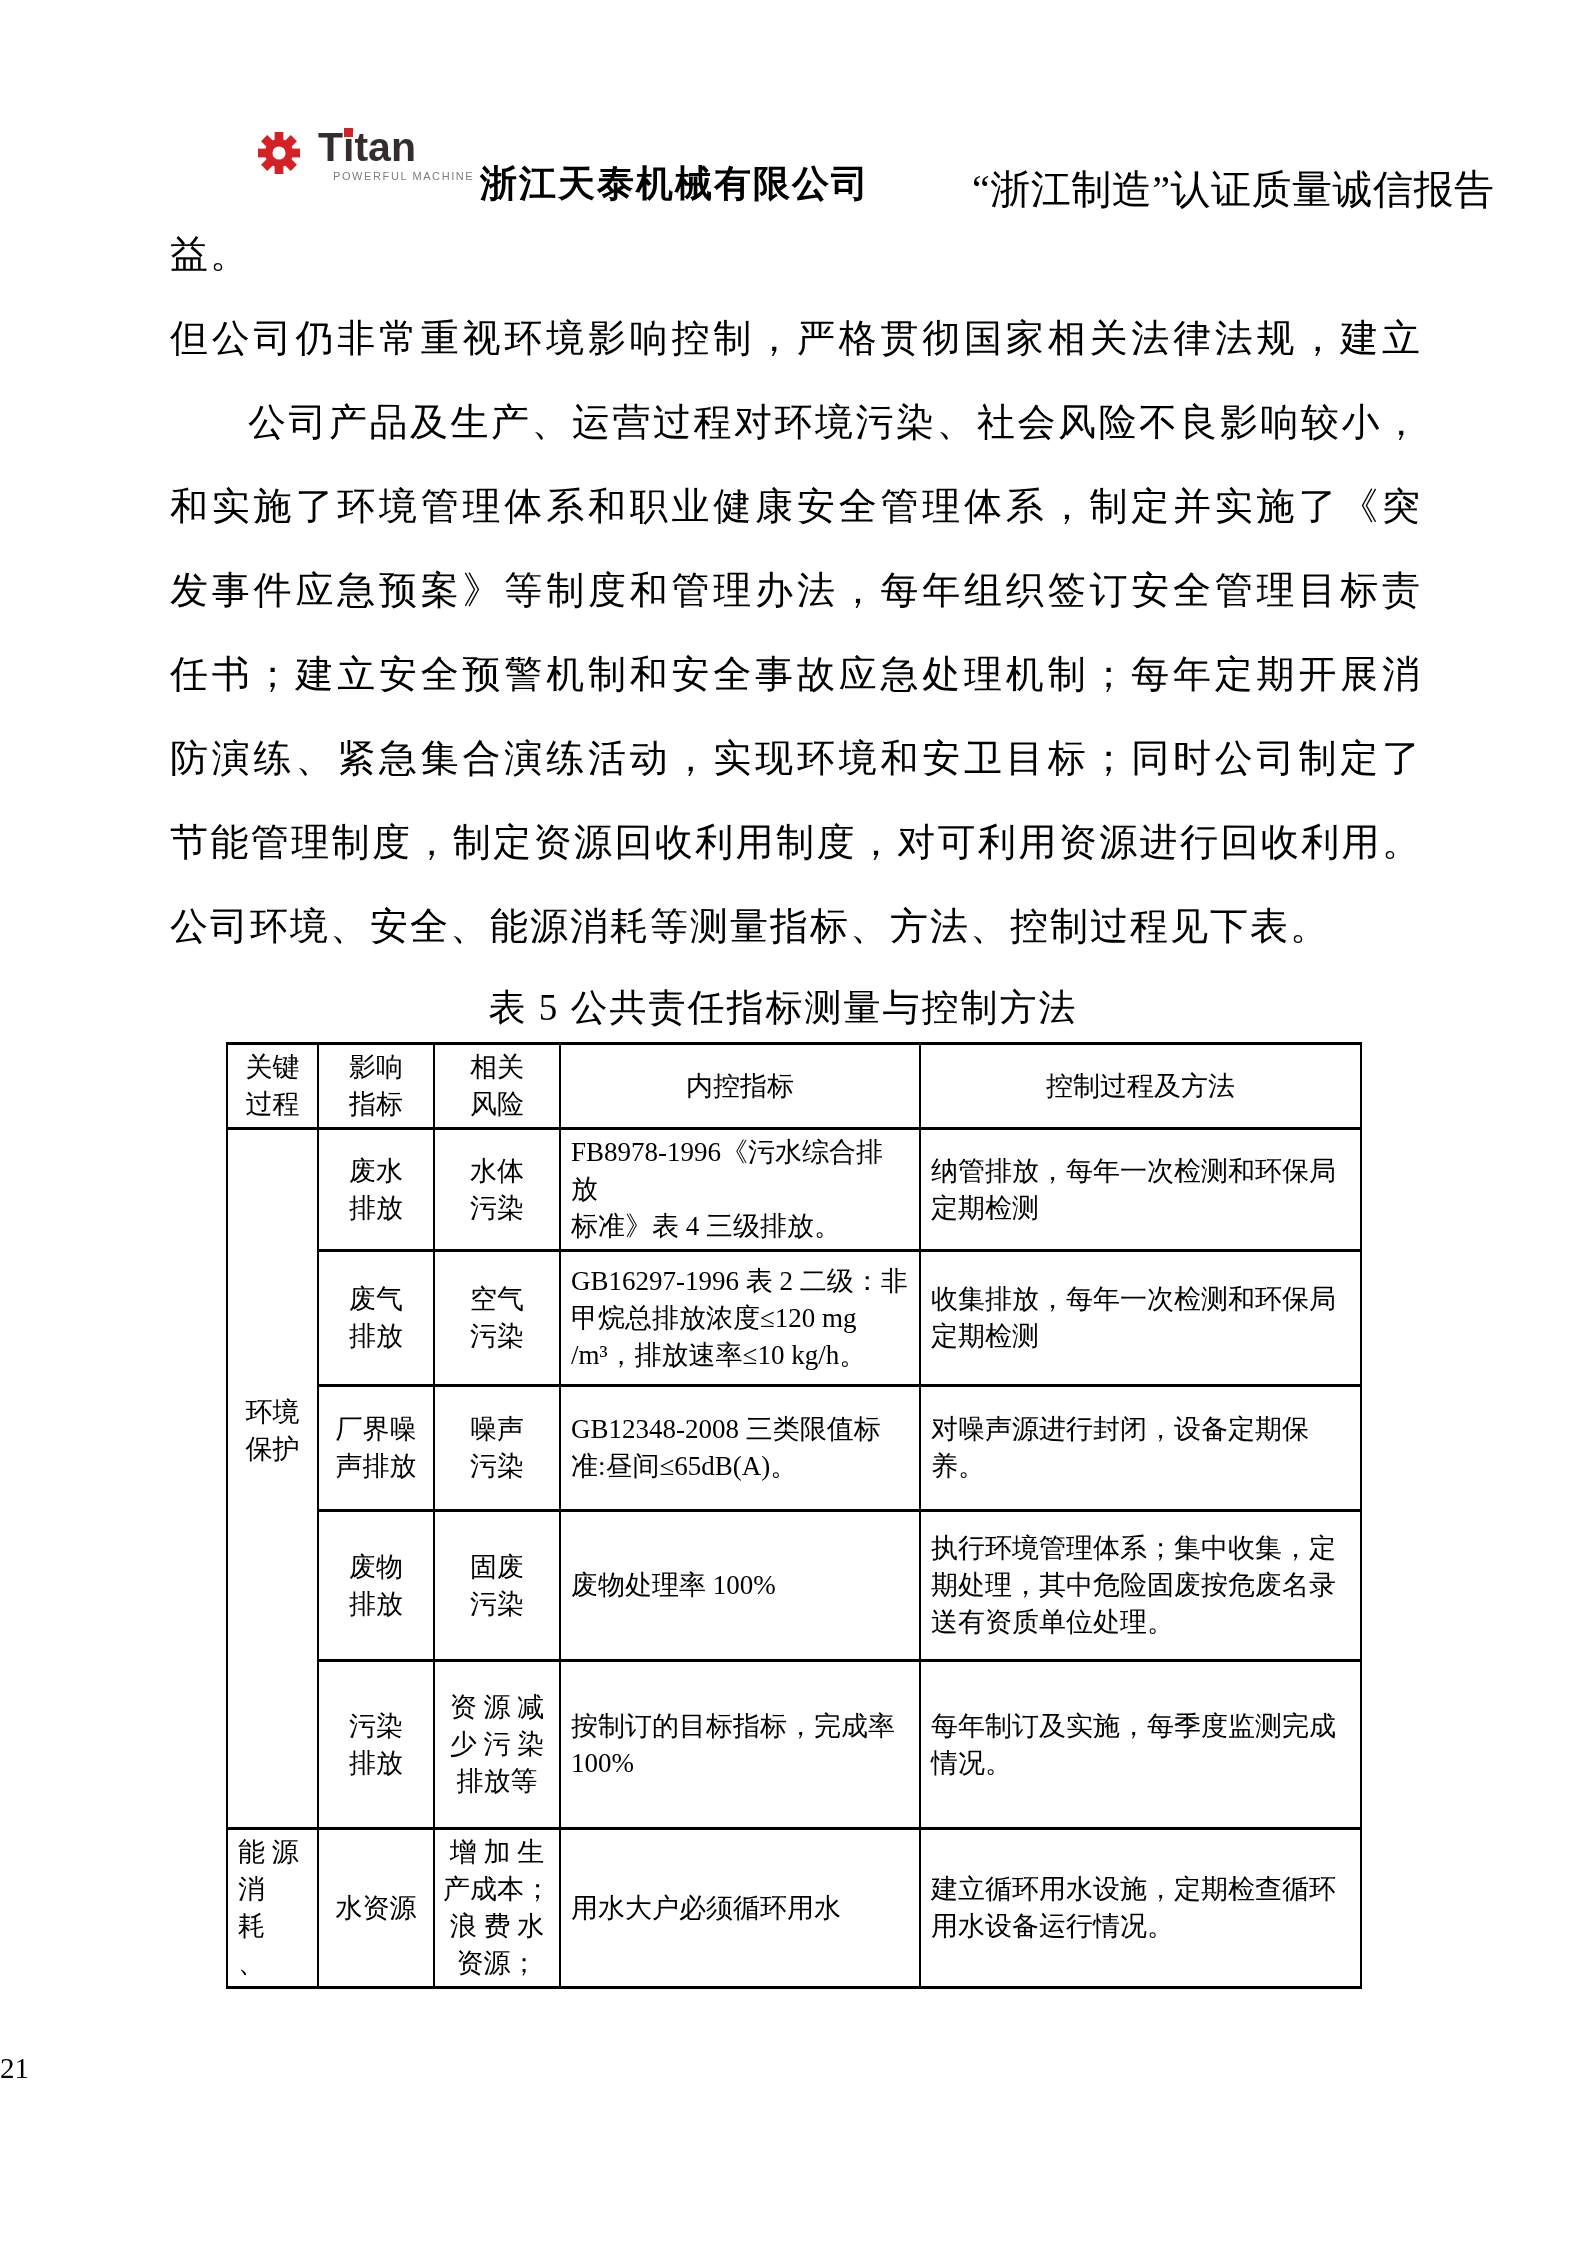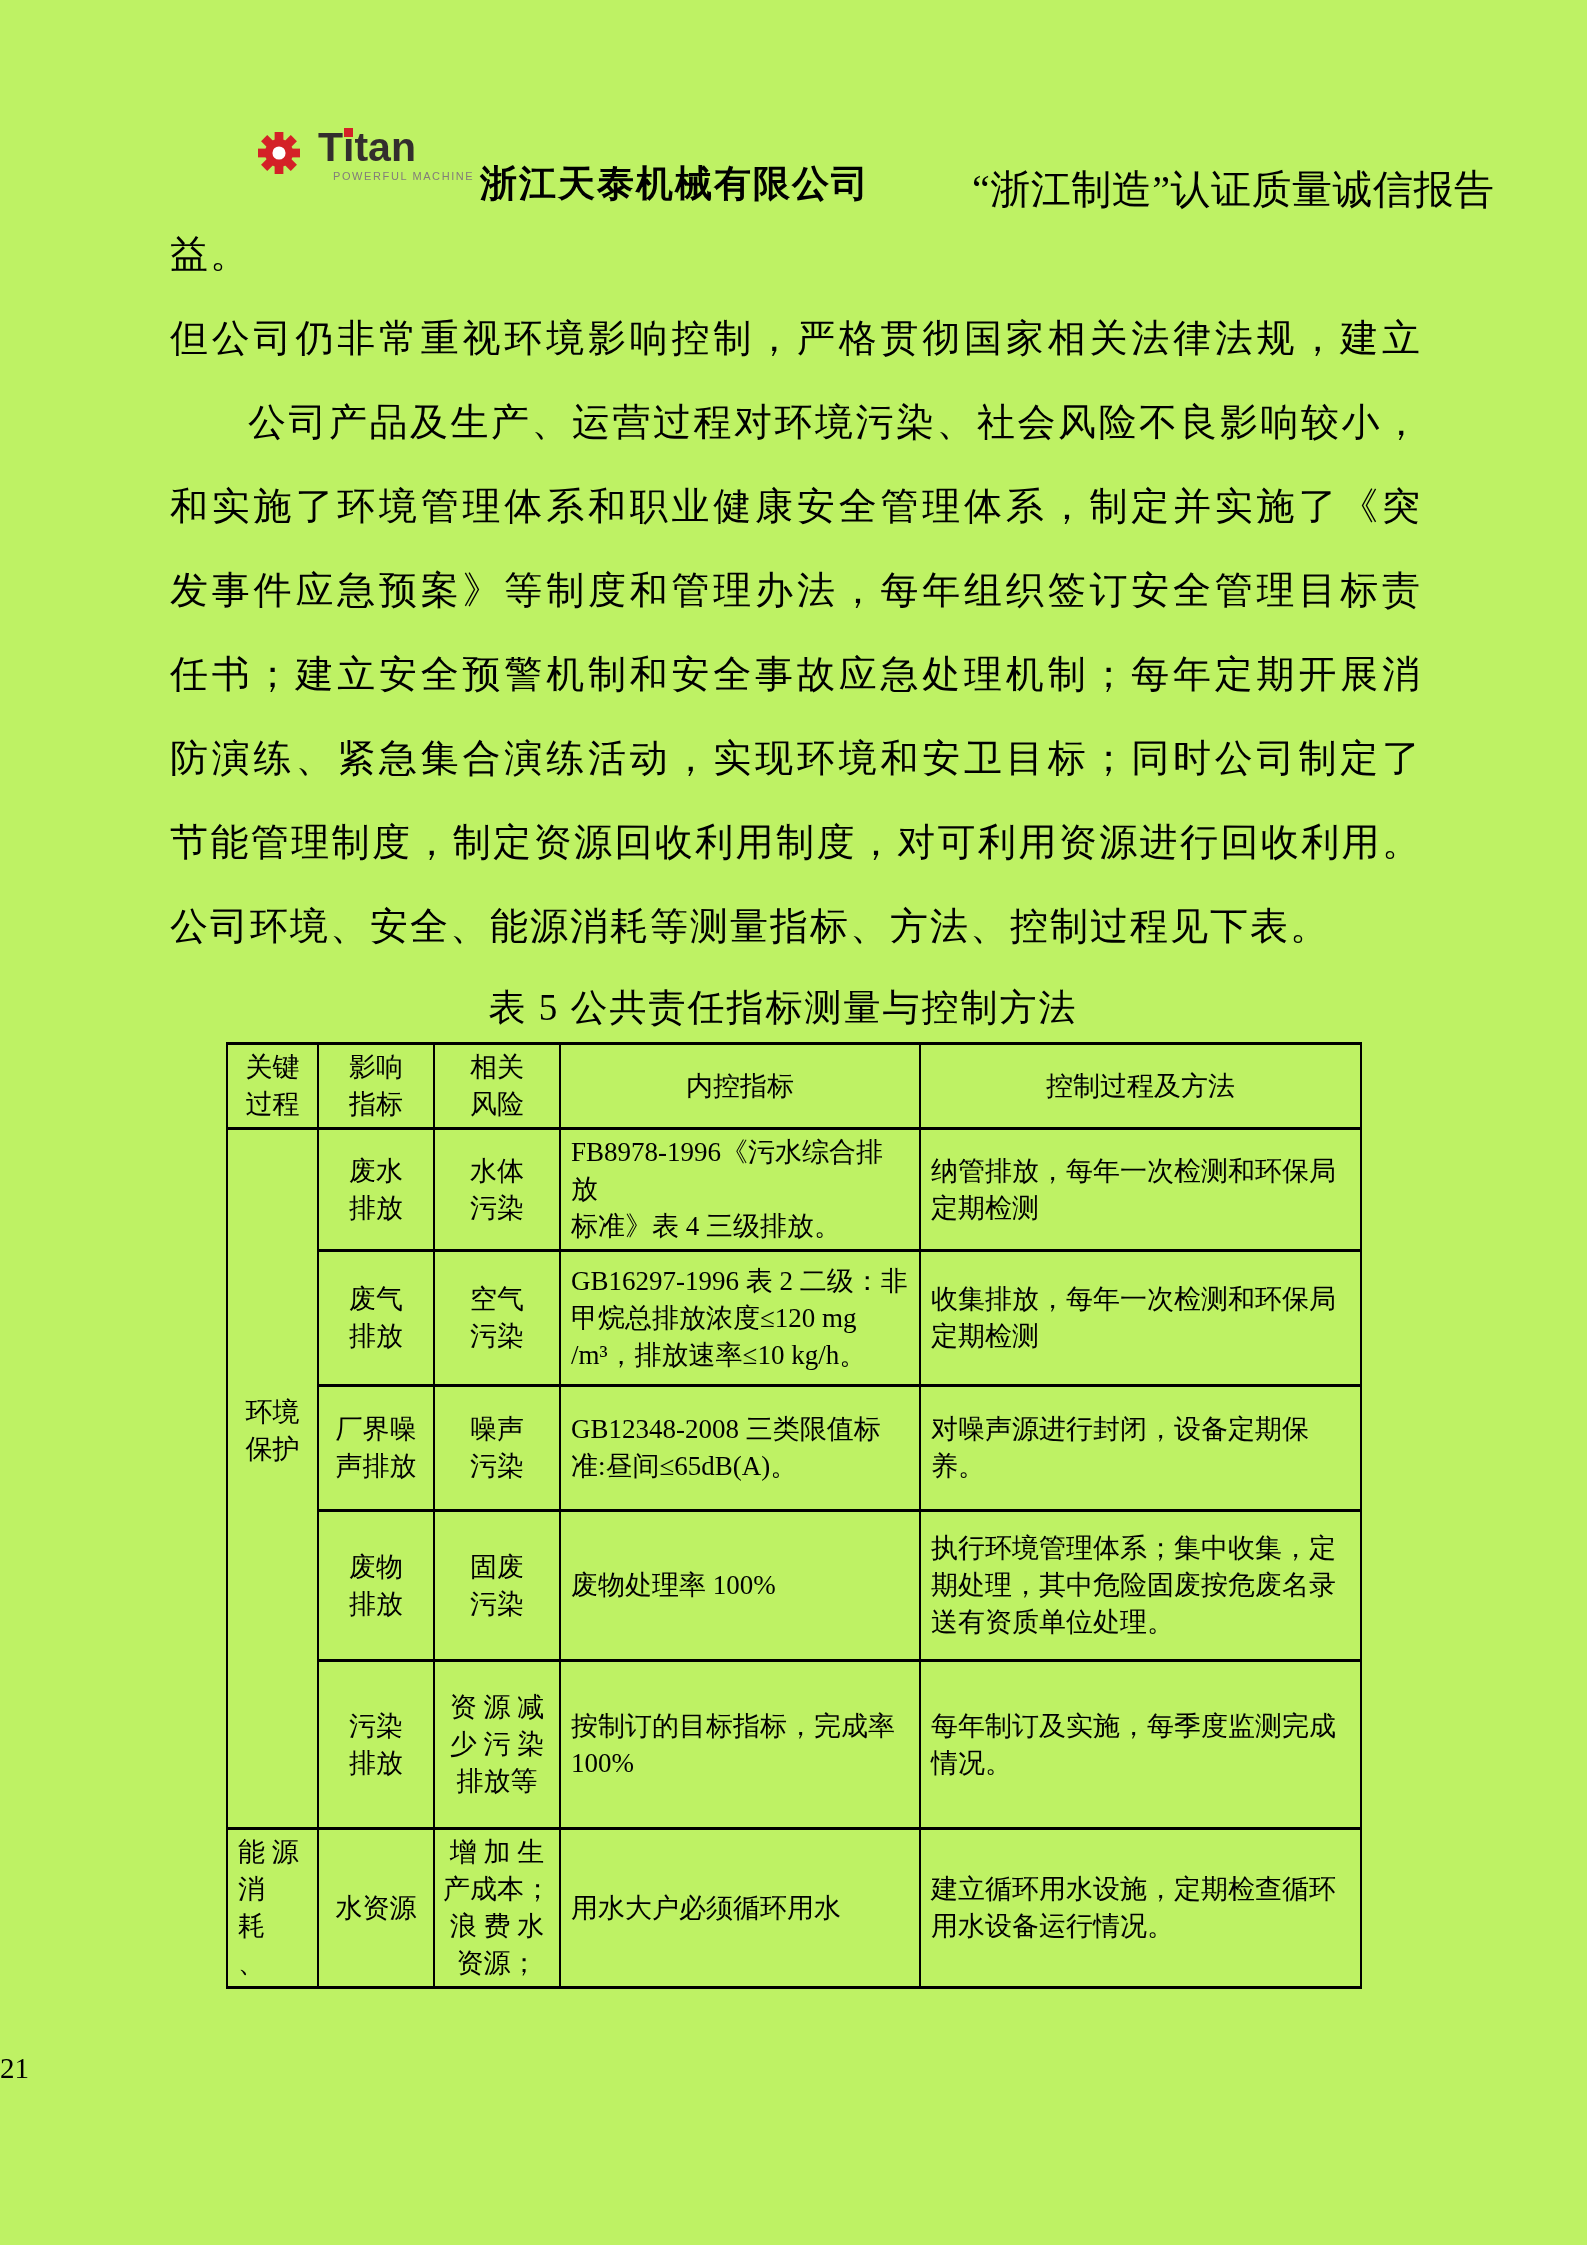--- a/index.html
+++ b/index.html
@@ -1,18 +1,18 @@
 <!DOCTYPE html>
 <html><head>
 <meta charset="utf-8">
 <style>
   html,body { margin:0; padding:0; background:#e8e8e8; }
   .page {
     position:relative; width:1587px; height:2245px; margin:0 auto;
-    background:#bef264; color:#000000;
+    background:#ffffff; color:#000000;
     font-family:"Liberation Serif","DejaVu Serif",serif;
     overflow:hidden;
   }
 
   
   .logo-gear { position:absolute; left:258px; top:129px; }
   .wordmark {
     position:absolute; left:318px; top:124px; height:46px;
     font-family:"Liberation Sans","DejaVu Sans",sans-serif;
     font-weight:bold; font-size:41px; line-height:46px;

